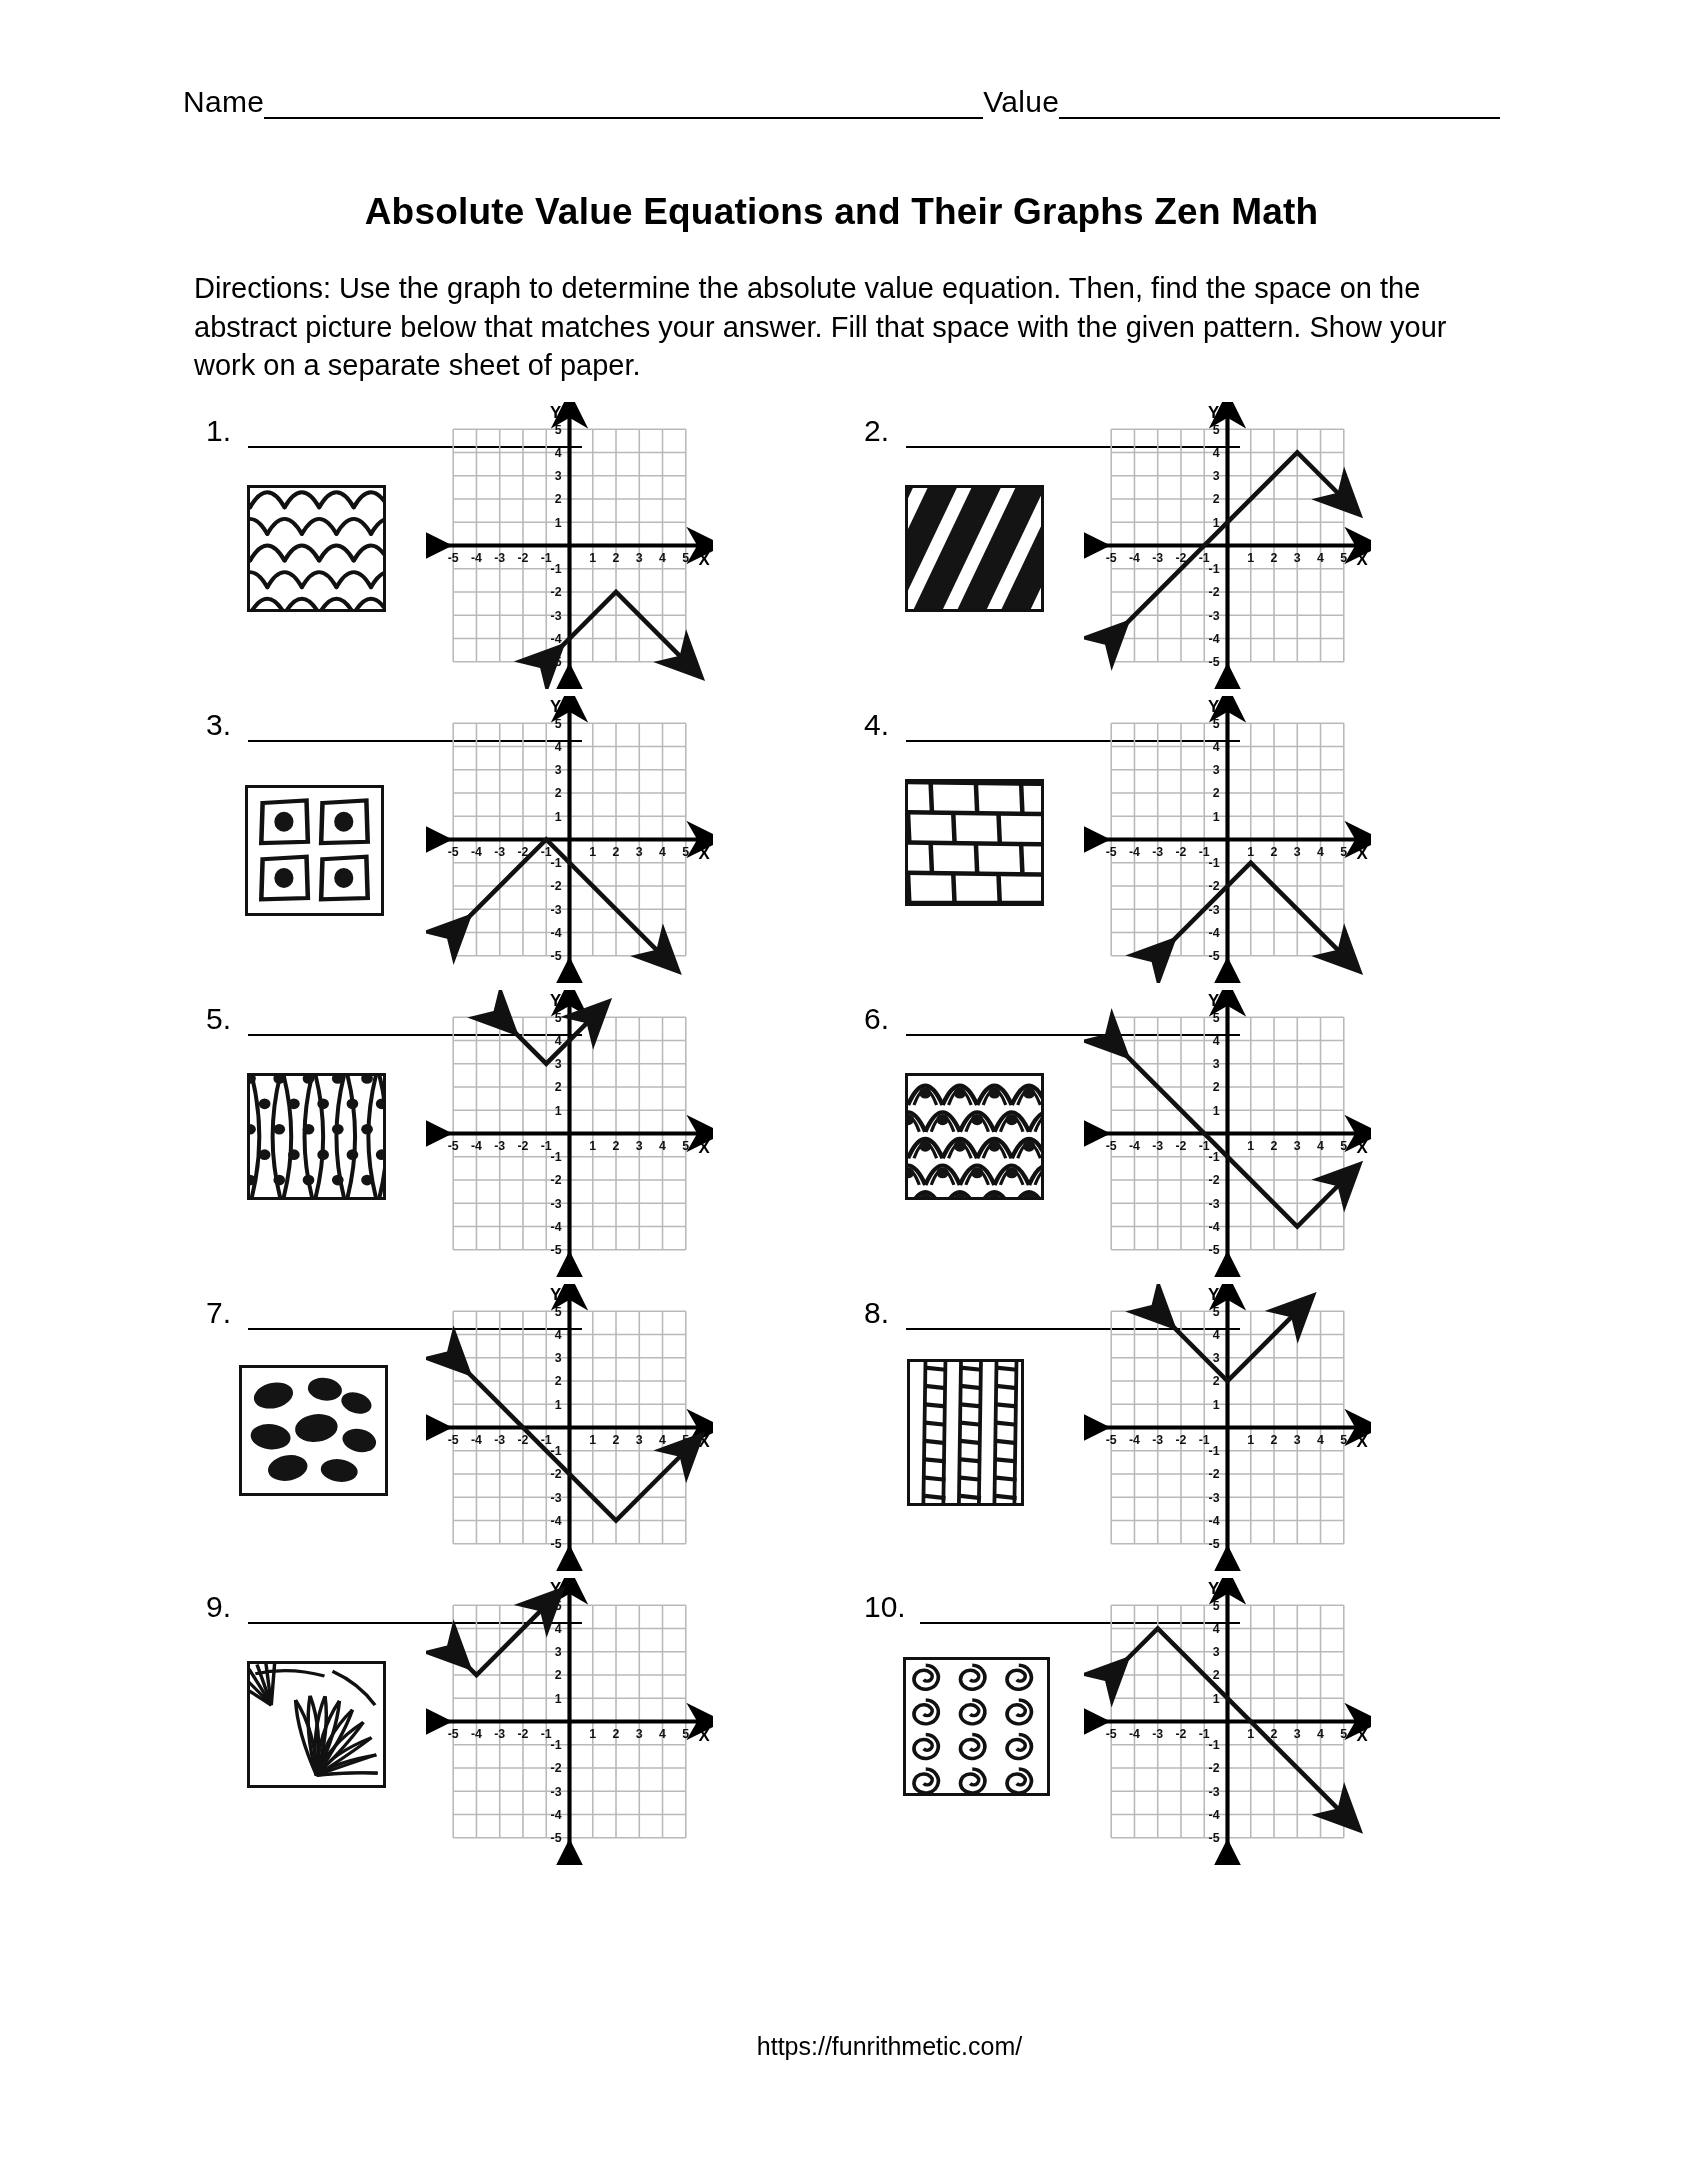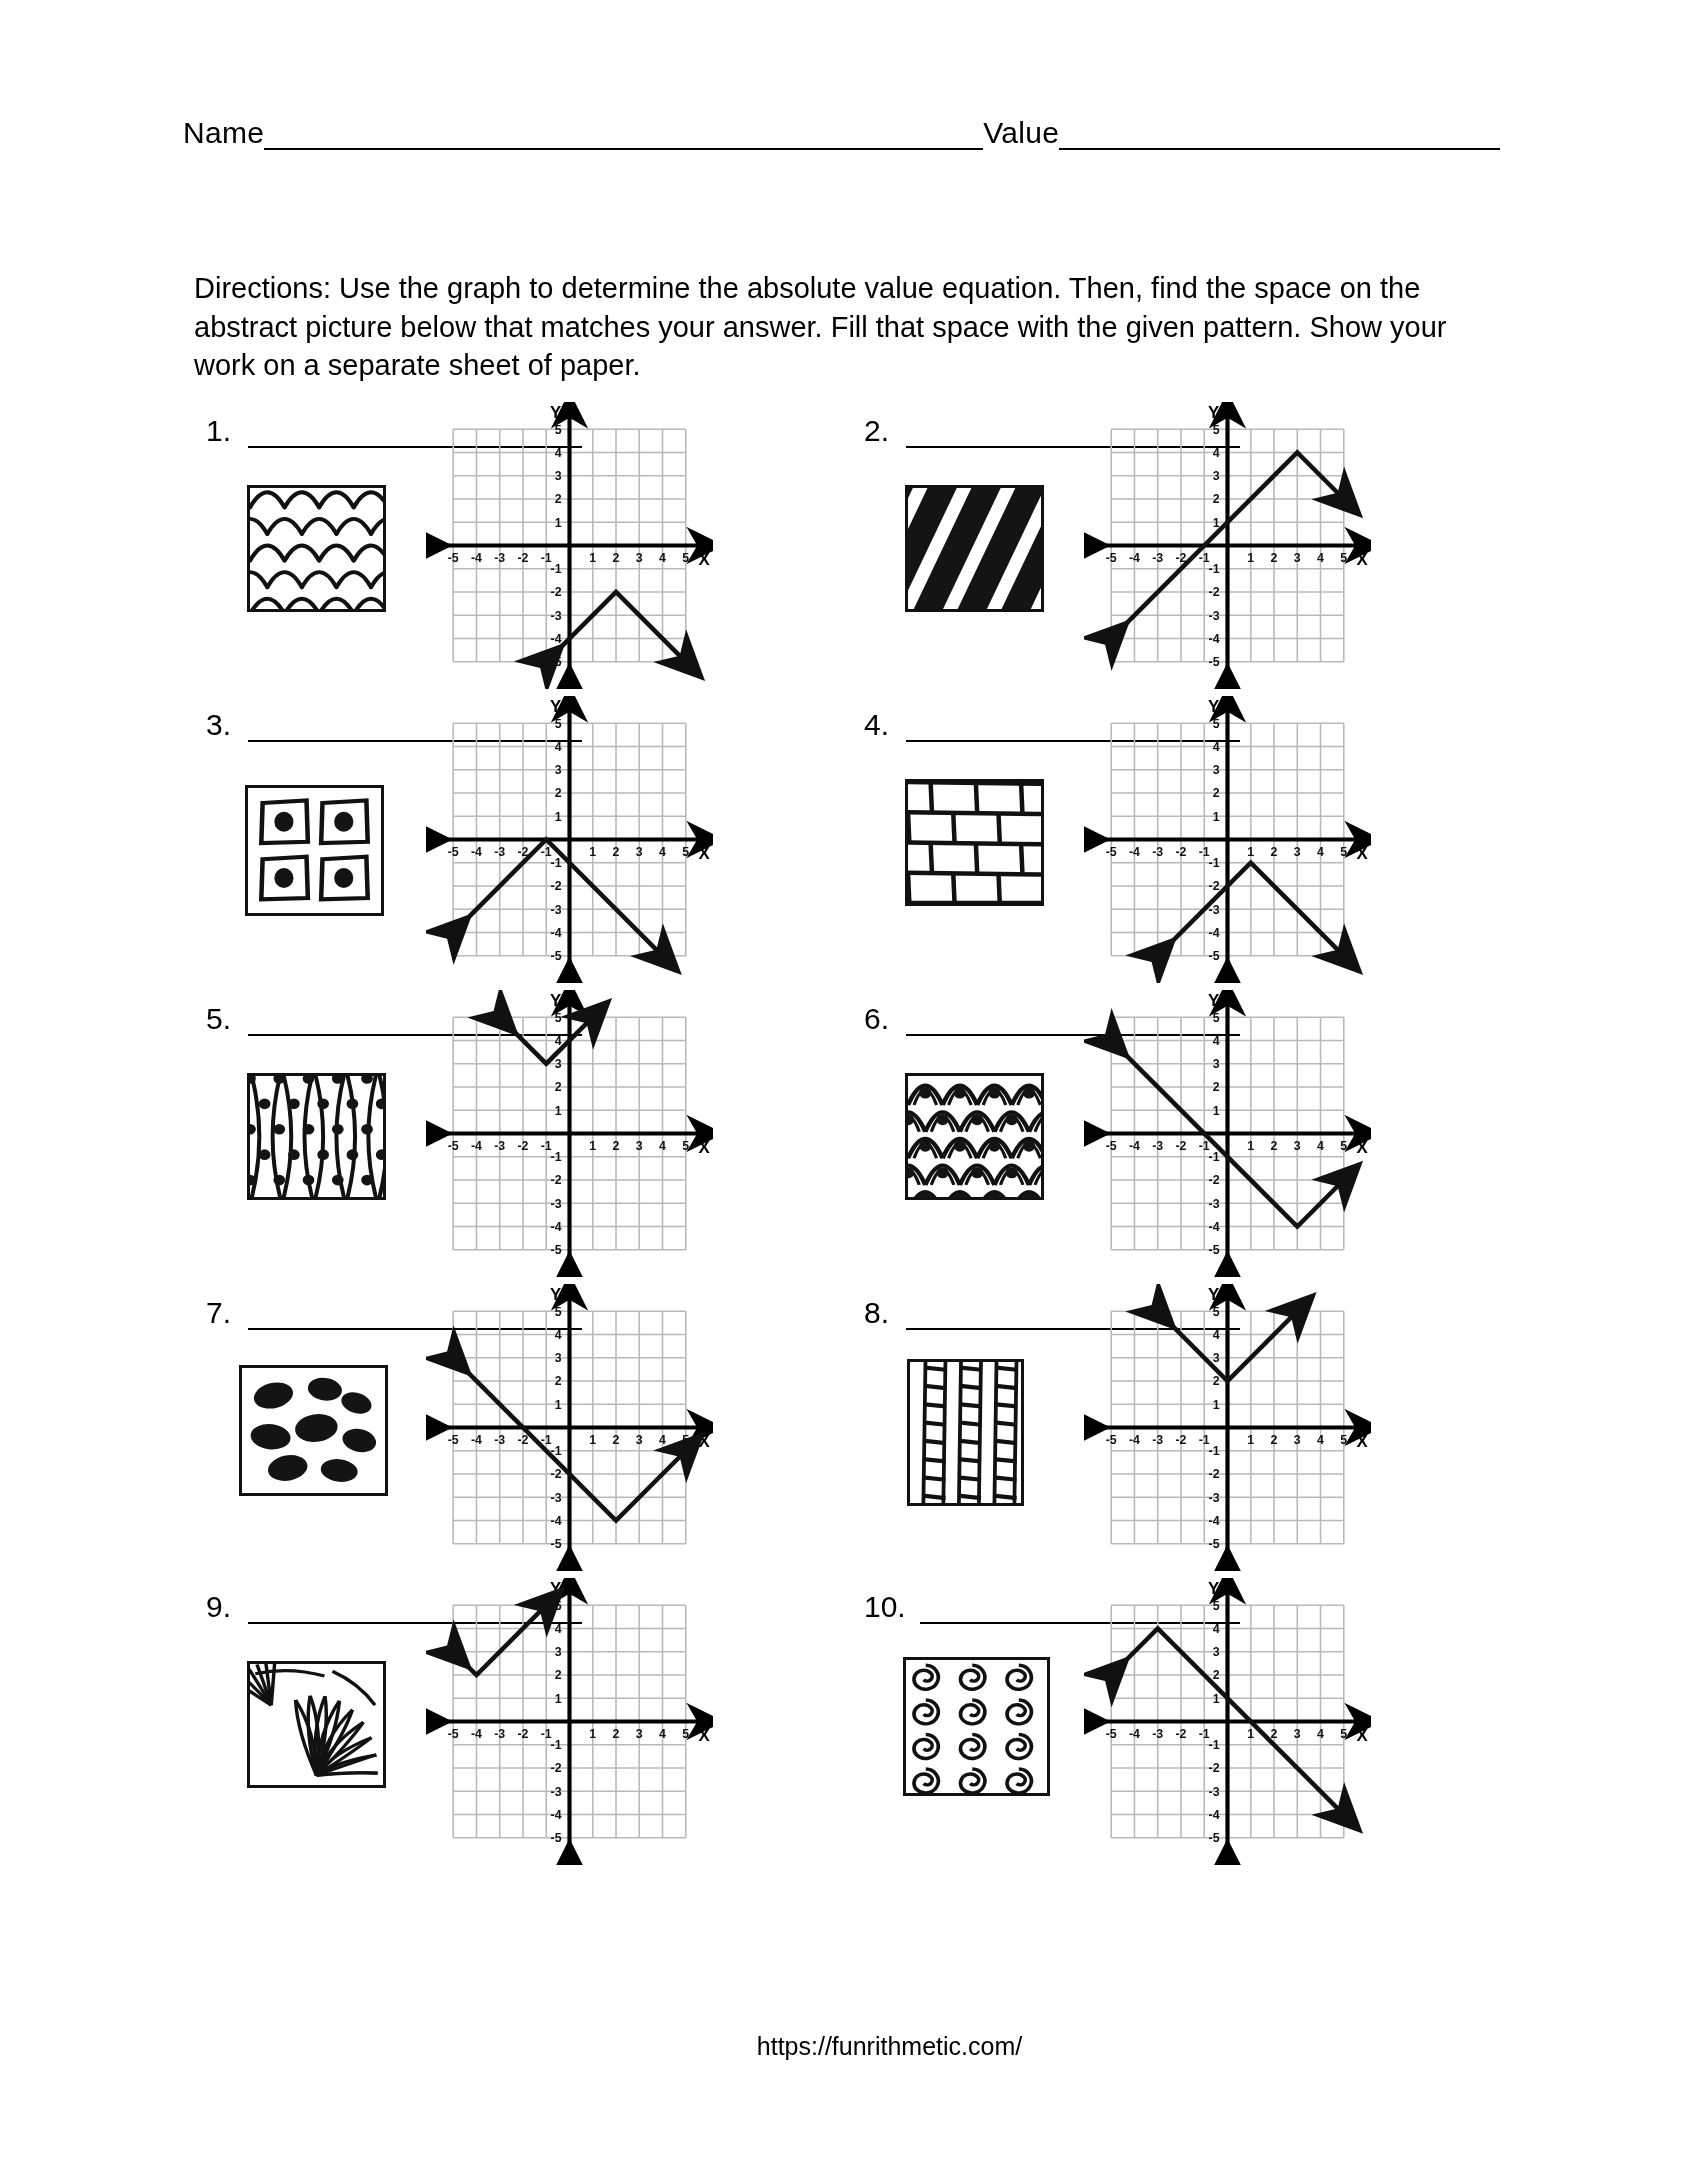--- a/index.html
+++ b/index.html
@@ -17,21 +17,20 @@
   .page { position: relative; width: 1683px; height: 2178px; padding: 0; }
 
   
   .header-row {
     position: absolute;
     top: 87px; left: 183px; right: 183px;
     display: flex;
     align-items: flex-end;
     font-size: 30px;
     letter-spacing: 0.3px;
-    margin-top: 31px;
   }
   .hdr-label { font-size: 30px; line-height: 1; padding-bottom: 2px; white-space: nowrap; }
   .hdr-rule { border-bottom: 2.5px solid #000; height: 30px; flex: 1 1 auto; }
   .hdr-rule.name-rule { flex: 1 1 62%; }
   .hdr-rule.date-rule { flex: 1 1 38%; }
 
   
   .title {
     position: absolute;
     top: 191px; left: 0; width: 100%;
@@ -112,20 +111,21 @@
 
 <div class="page">
 
   <div class="header-row">
     <span class="hdr-label">Name</span>
     <span class="hdr-rule name-rule"></span>
     <span class="hdr-label">Value</span>
     <span class="hdr-rule date-rule"></span>
   </div>
 
+  <div class="title">Absolute Value Equations and Their Graphs Zen Math</div>
 
   <div class="directions">
     <b>Directions:</b><span> Use the graph to determine the absolute value equation.  Then, find the space on the abstract picture below that matches your answer.  Fill that space with the given pattern.  Show your work on a separate sheet of paper.</span>
   </div>
 
   <div class="problems">
       <div class="prow">
         <div class="pcell">
           <div class="pnum-line">
          <span class="pnum">1.</span>

